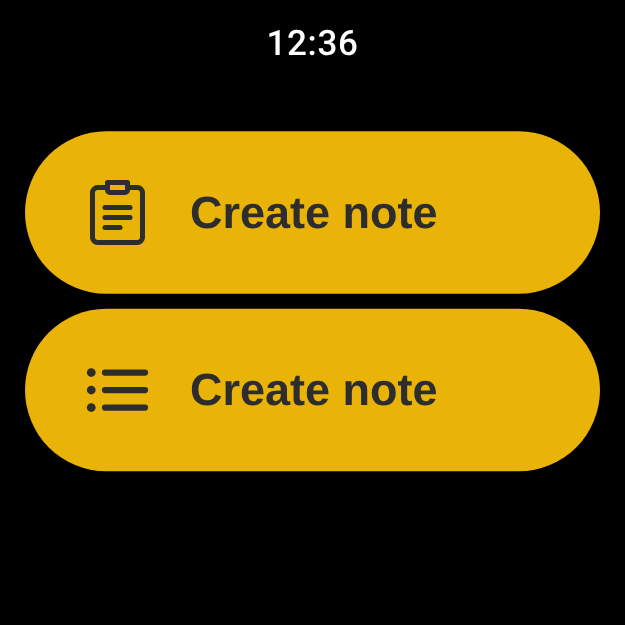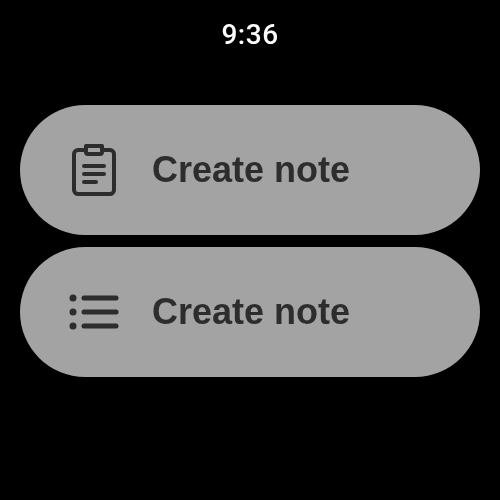--- a/index.html
+++ b/index.html
@@ -28,21 +28,21 @@
     .buttons-container {
       position: absolute;
       top: 105px;
       left: 20px;
       right: 20px;
       display: flex;
       flex-direction: column;
       gap: 12px;
     }
     .action-button {
-      background: #a3a3a3;
+      background: #eab308;
       border: none;
       border-radius: 70px;
       height: 130px;
       display: flex;
       align-items: center;
       padding-left: 48px;
       cursor: pointer;
       width: 100%;
     }
     .icon-wrapper {
@@ -56,21 +56,21 @@
     .button-label {
       font-size: 36px;
       font-weight: 600;
       color: #2d2d2d;
       margin-left: 32px;
     }
   </style>
 </head>
 <body>
 
-<div class="clock">9:36</div>
+<div class="clock">12:36</div>
 
 <div class="buttons-container">
 
   <button class="action-button">
     <span class="icon-wrapper">
       <svg width="48" height="52" viewBox="0 0 48 52" fill="none">
         <path d="M 16 6 L 16 2 L 32 2 L 32 6 L 40 6 C 42 6 44 8 44 10 L 44 46 C 44 48 42 50 40 50 L 8 50 C 6 50 4 48 4 46 L 4 10 C 4 8 6 6 8 6 L 16 6 Z" stroke="#2d2d2d" stroke-width="4" fill="none" stroke-linejoin="round"></path>
         <rect x="16" y="2" width="16" height="8" rx="2" stroke="#2d2d2d" stroke-width="4" fill="none"></rect>
         <line x1="14" y1="22" x2="34" y2="22" stroke="#2d2d2d" stroke-width="4" stroke-linecap="round"></line>
         <line x1="14" y1="30" x2="34" y2="30" stroke="#2d2d2d" stroke-width="4" stroke-linecap="round"></line>

